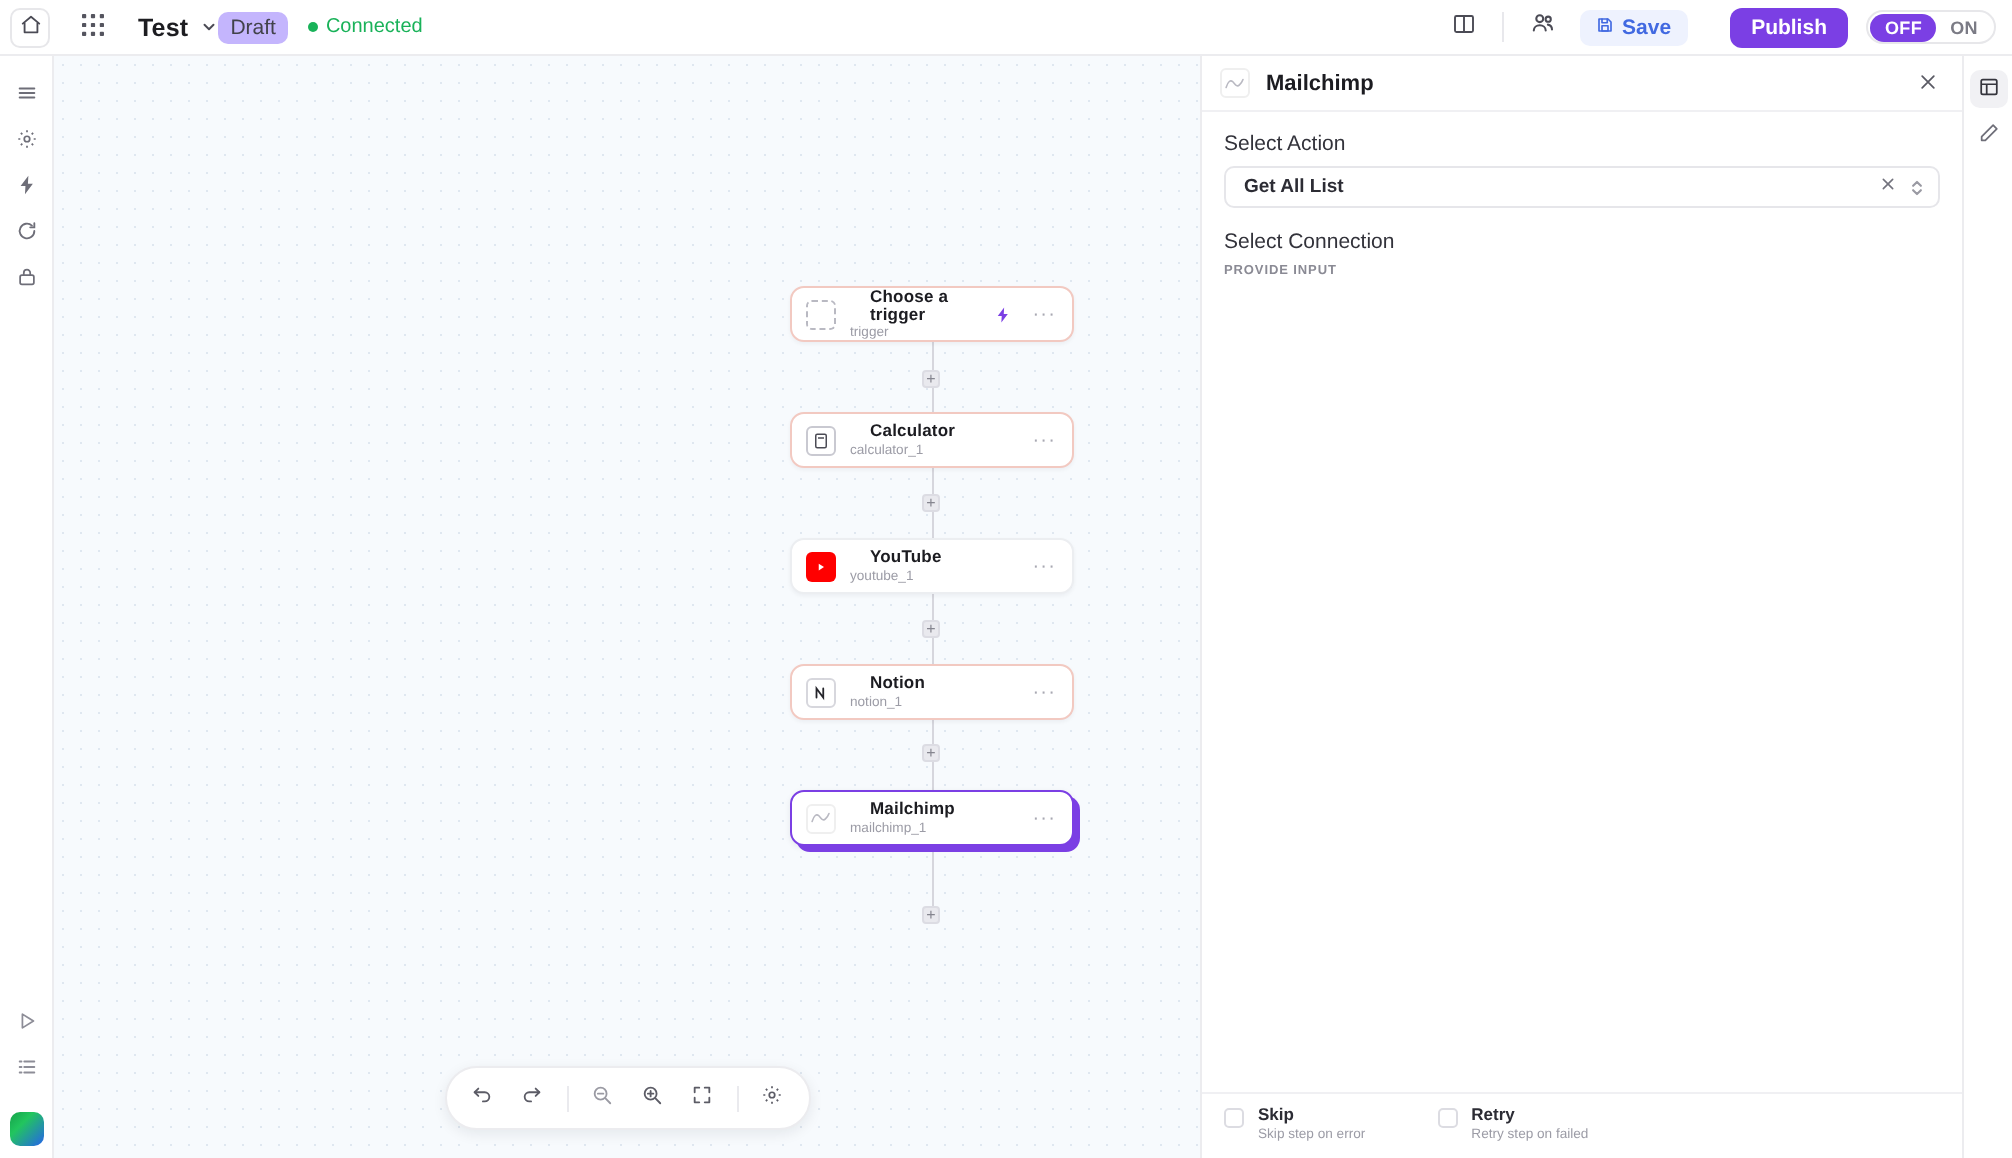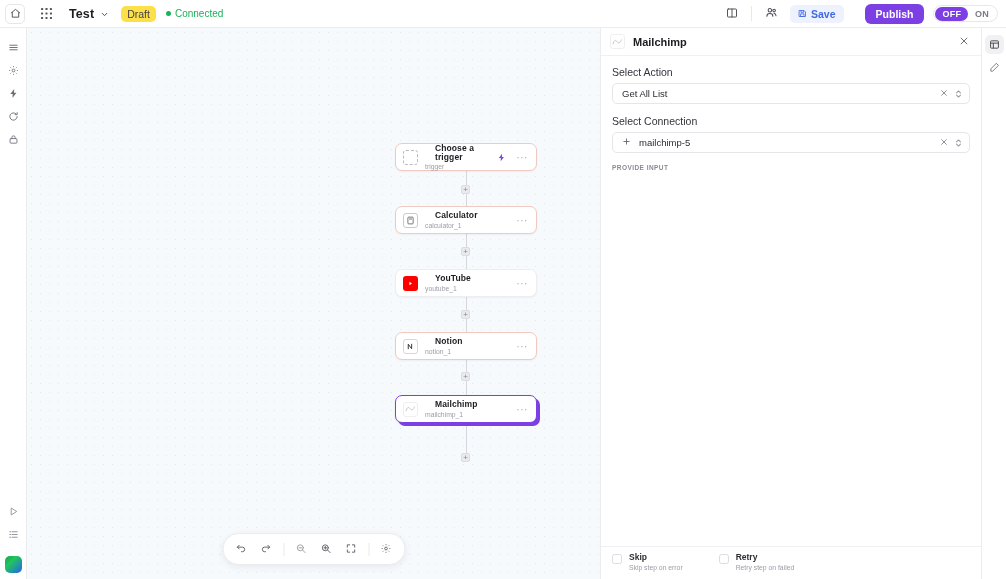--- a/index.html
+++ b/index.html
@@ -29,22 +29,22 @@
   .grid-btn {
     width: 22px; height: 22px; margin-left: 10px;
     display: flex; align-items: center; justify-content: center;
   }
   .proj-name {
     font-size: 12.5px; font-weight: bold; color: #1d1d21;
     margin-left: 12px; letter-spacing: .1px;
   }
   .chev { margin-left: 6px; display:flex; align-items:center; }
   .draft-chip {
-    margin-left: 12px; font-size: 10.5px; color: #42424a;
-    background: #fde047; border-radius: 5px; padding: 2px 6px;
+    font-size: 10.5px; color: #42424a;
+    background: #c4b5fd; border-radius: 5px; padding: 2px 6px;
   }
   .conn {
     margin-left: 10px; font-size: 10px; color: #19b259;
     display: flex; align-items: center; gap: 4px;
   }
   .conn .dot { width: 5px; height: 5px; border-radius: 50%; background: #19b259; }
 
   .tb-right { margin-left: auto; display: flex; align-items: center; gap: 0; }
   .ic-btn {
     width: 26px; height: 22px; display: flex; align-items: center; justify-content: center;
@@ -168,21 +168,21 @@
   .rp-close { margin-left: auto; color: #6d6d78; font-size: 13px; line-height: 1; }
 
   .rp-body { flex: 1; padding: 10px 11px 0 11px; overflow: hidden; }
   .fld-label { font-size: 10.5px; color: #33333b; margin-bottom: 5px; }
   .fld {
     height: 21px; border: 1px solid #e6e6ea; border-radius: 5px;
     display: flex; align-items: center; padding: 0 7px 0 9px;
     background: #fff; margin-bottom: 11px;
   }
   .fld .plus { color: #5b5b66; font-size: 11px; margin-right: 8px; line-height: 1; }
-  .fld .val { font-size: 9.5px; color: #2c2c34; flex: 1; }
+  .fld .val { font-size: 9.5px; color: #2c2c34; flex: 1; font-weight: bold; }
   .fld .x { color: #72727d; font-size: 10px; margin-right: 7px; line-height: 1; }
   .fld .updown { display: flex; flex-direction: column; align-items: center; gap: 1px; }
 
   .provide { font-size: 6.5px; font-weight: bold; color: #8a8a94; letter-spacing: .45px; margin-top: 1px; }
 
   .rp-foot {
     border-top: 1px solid #f0f0f3;
     display: flex; align-items: center; gap: 36px;
     padding: 6px 11px 8px 11px;
   }
@@ -514,39 +514,20 @@
           </div>
           <div class="updown">
             <svg width="7" height="10" viewBox="0 0 12 18" fill="none" stroke="#9a9aa3" stroke-width="1.9" stroke-linecap="round" stroke-linejoin="round">
                 <path d="M2.5 7 6 3.5 9.5 7"></path>
                 <path d="M2.5 11 6 14.5 9.5 11"></path>
               </svg>
           </div>
         </div>
 
         <div class="fld-label">Select Connection</div>
-        <div class="fld">
-          <div class="plus">
-            <svg width="9" height="9" viewBox="0 0 24 24" fill="none" stroke="#5b5b66" stroke-width="2.2" stroke-linecap="round">
-                <path d="M12 5v14M5 12h14"></path>
-              </svg>
-          </div>
-          <div class="val">mailchimp-5</div>
-          <div class="x">
-            <svg width="8" height="8" viewBox="0 0 24 24" fill="none" stroke="#72727d" stroke-width="2.4" stroke-linecap="round">
-                <path d="M5 5l14 14M19 5 5 19"></path>
-              </svg>
-          </div>
-          <div class="updown">
-            <svg width="7" height="10" viewBox="0 0 12 18" fill="none" stroke="#9a9aa3" stroke-width="1.9" stroke-linecap="round" stroke-linejoin="round">
-                <path d="M2.5 7 6 3.5 9.5 7"></path>
-                <path d="M2.5 11 6 14.5 9.5 11"></path>
-              </svg>
-          </div>
-        </div>
 
         <div class="provide">PROVIDE INPUT</div>
       </div>
 
       <div class="rp-foot">
         <div class="chk-row">
           <div class="chkbox"></div>
           <div>
             <div class="chk-t">Skip</div>
             <div class="chk-s">Skip step on error</div>

